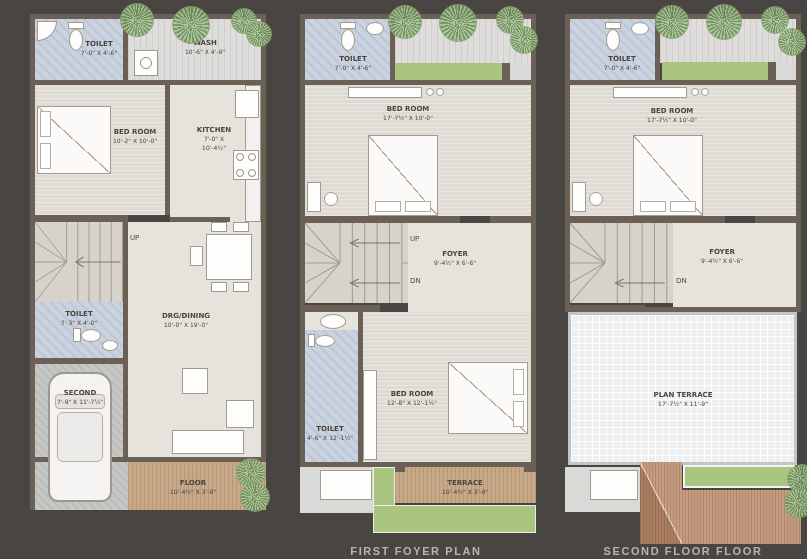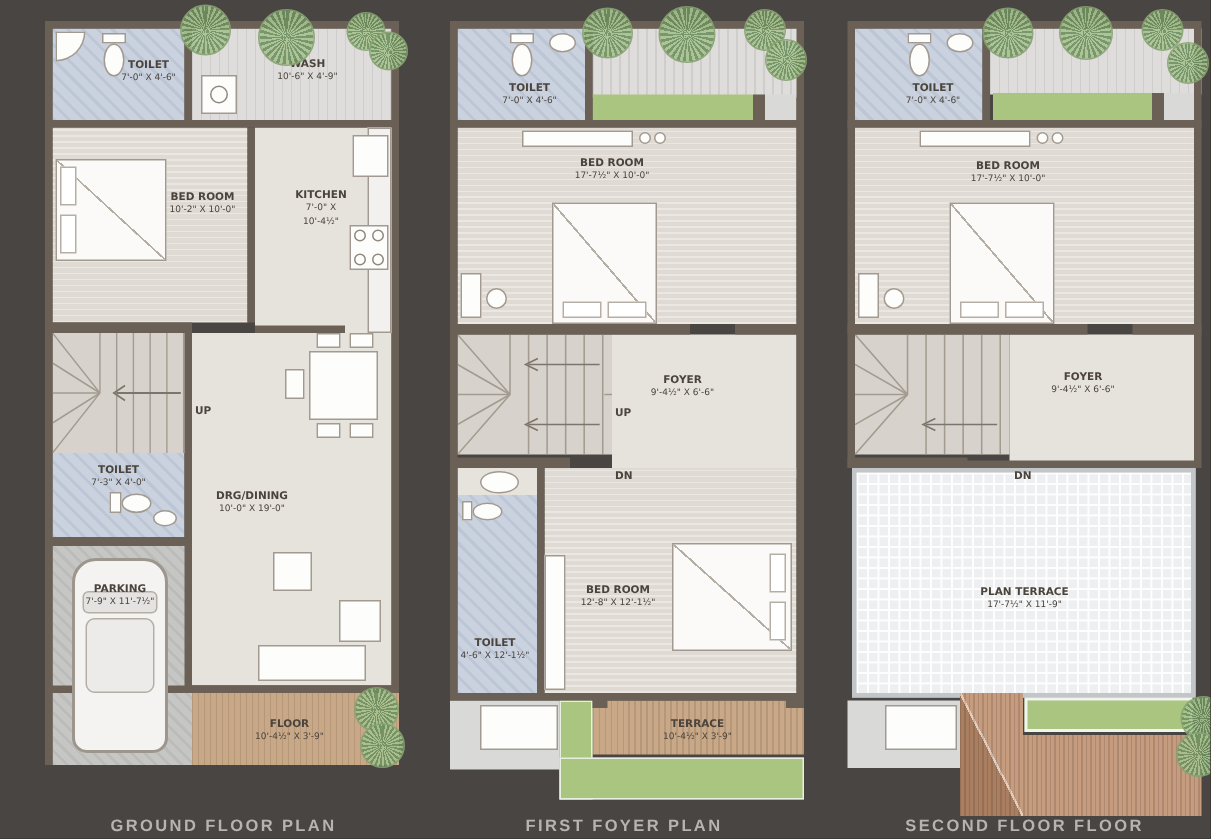--- a/index.html
+++ b/index.html
@@ -23,21 +23,21 @@
   .f-roof{background:#c69c7f;background-image:repeating-linear-gradient(90deg,rgba(0,0,0,.12) 0 1px,transparent 1px 3px);}
   .f-ledge{background:#d9d9d7;}
   .stairs{position:absolute;background:#d7d3cc;z-index:1;}
   .stairsvg{position:absolute;left:0;top:0;width:100%;height:100%;}
   .furn{position:absolute;background:#fdfdfc;border:1px solid #a29a90;box-sizing:border-box;z-index:3;}
   .round{border-radius:50%;}
   .lbl{position:absolute;transform:translate(-50%,-50%);text-align:center;color:#4b443c;
        line-height:1.45;z-index:4;white-space:nowrap;}
   .lbl .nm{display:block;font-size:7px;font-weight:bold;}
   .lbl .dm{display:block;font-size:6px;}
-  .dir{position:absolute;font-size:7px;font-weight:bold;color:#4b443c;z-index:4;margin-top:36px;}
+  .dir{position:absolute;font-size:7px;font-weight:normal;color:#4b443c;z-index:4;}
   .tree{position:absolute;border-radius:50%;z-index:5;opacity:.9;
         background:repeating-conic-gradient(#6f9061 0deg 7deg,#a7c28f 7deg 14deg);
         border:1px solid #87a271;}
   .title{position:absolute;transform:translateX(-50%);font-family:"Liberation Sans",sans-serif;
          font-size:11px;font-weight:bold;letter-spacing:1.6px;color:#b7b4b0;white-space:nowrap;z-index:6;}
   .wm{position:absolute;left:283px;top:276px;font-size:35px;color:rgba(255,255,255,.8);
       z-index:10;letter-spacing:0;font-family:"DejaVu Sans",sans-serif;text-shadow:0 0 2px rgba(90,90,90,.4);}
   .bed{position:absolute;background:#fbfaf8;border:1px solid #a29a90;box-sizing:border-box;z-index:3;}
   .pil{position:absolute;background:#fff;border:1px solid #b5aea5;box-sizing:border-box;}
   .fold{position:absolute;inset:0;background:linear-gradient(to top right,transparent 49.4%,#b5aea5 49.4%,#b5aea5 50.6%,transparent 50.6%);}
@@ -142,26 +142,26 @@
     </div>
     <div class="lbl" style="left:184px;top:125px;white-space:normal;width:44px;">
       <span class="nm">KITCHEN</span>
       <span class="dm">7'-0" X 10'-4½"</span>
     </div>
     <div class="dir" style="left:100px;top:220px;">UP</div>
     <div class="lbl" style="left:49px;top:304px;">
       <span class="nm">TOILET</span>
       <span class="dm">7'-3" X 4'-0"</span>
     </div>
-    <div class="lbl" style="left:138px;top:306px;margin-top:15px;">
+    <div class="lbl" style="left:156px;top:306px;">
       <span class="nm">DRG/DINING</span>
       <span class="dm">10'-0" X 19'-0"</span>
     </div>
     <div class="lbl" style="left:50px;top:383px;">
-      <span class="nm">PARKING</span>
+      <span class="nm">SECOND</span>
       <span class="dm">7'-9" X 11'-7½"</span>
     </div>
     <div class="lbl" style="left:163px;top:473px;">
       <span class="nm">FLOOR</span>
       <span class="dm">10'-4½" X 3'-9"</span>
     </div>
 
     <div class="tree" style="left:90px;top:-11px;width:32px;height:32px;"></div>
     <div class="tree" style="left:142px;top:-8px;width:36px;height:36px;"></div>
     <div class="tree" style="left:201px;top:-6px;width:24px;height:24px;"></div>
@@ -353,17 +353,16 @@
     </div>
 
     <div class="tree" style="left:90px;top:-9px;width:32px;height:32px;"></div>
     <div class="tree" style="left:141px;top:-10px;width:34px;height:34px;"></div>
     <div class="tree" style="left:196px;top:-8px;width:26px;height:26px;"></div>
     <div class="tree" style="left:213px;top:14px;width:26px;height:26px;"></div>
     <div class="tree" style="left:222px;top:450px;width:28px;height:28px;"></div>
     <div class="tree" style="left:219px;top:474px;width:28px;height:28px;"></div>
   </div>
 
-  <div class="title" style="left:149px;top:545px;">GROUND FLOOR PLAN</div>
   <div class="title" style="left:416px;top:545px;">FIRST FOYER PLAN</div>
   <div class="title" style="left:683px;top:545px;">SECOND FLOOR FLOOR</div>
 
 </div>
 
 </body></html>

